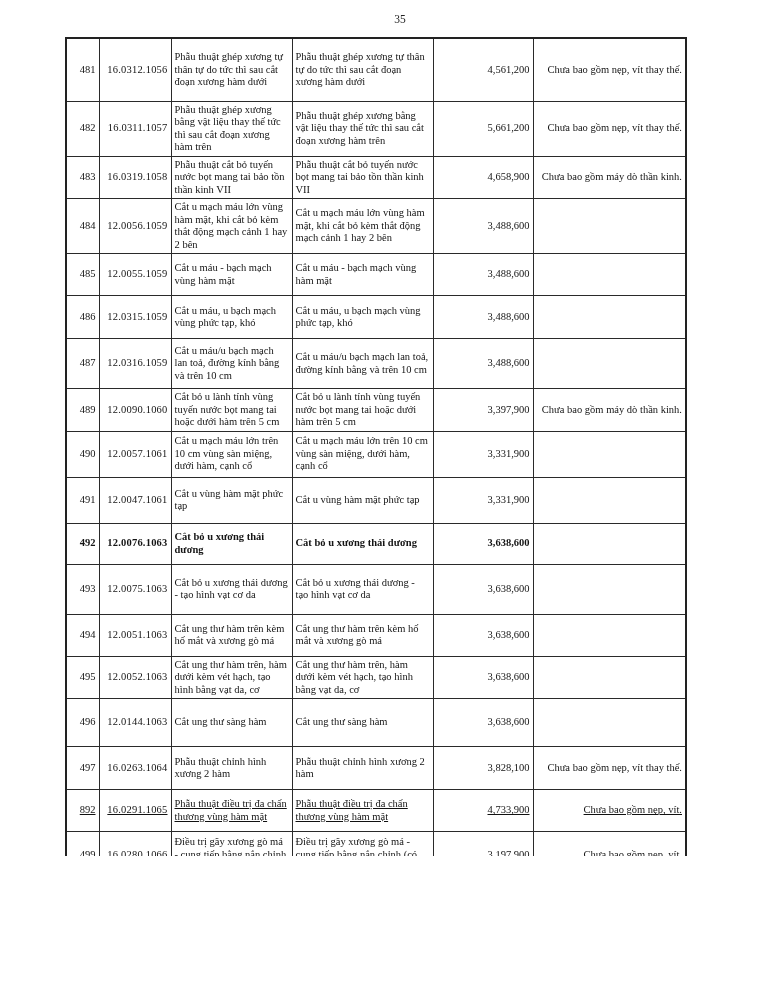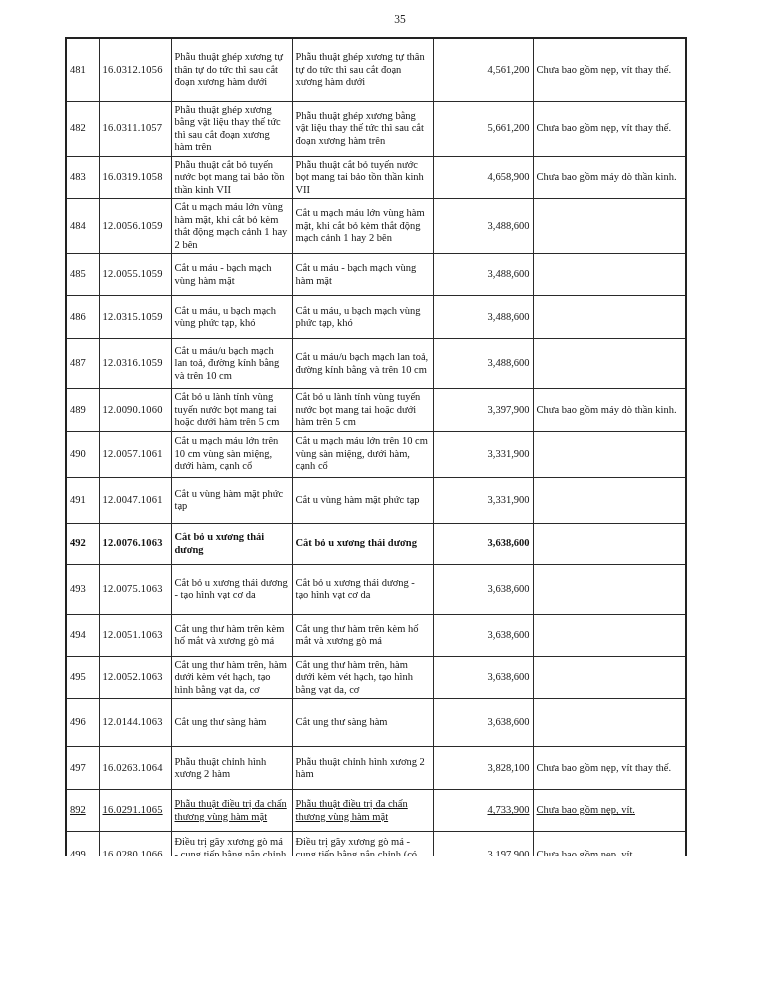--- a/index.html
+++ b/index.html
@@ -36,26 +36,26 @@
   }
   table.services td {
     border: 1px solid #2a2a2a;
     font-size: 10.5px;
     line-height: 12.5px;
     vertical-align: middle;
     padding: 2px 3px;
     overflow: hidden;
     color: #141414;
   }
-  td.c-stt   { text-align: left; padding: 2px 1px; margin-left: 12px; }
-  td.c-code  { text-align: left; padding: 2px 1px; letter-spacing: 0.2px; }
+  td.c-stt   { text-align: right; padding: 2px 1px; margin-left: 12px; }
+  td.c-code  { text-align: right; padding: 2px 1px; letter-spacing: 0.2px; }
   td.c-name  { text-align: left; }
   td.c-name2 { text-align: left; }
   td.c-price { text-align: right; padding-right: 2px; }
-  td.c-note  { text-align: left; margin-top: 19px; }
+  td.c-note  { text-align: right; margin-top: 19px; }
 
   
   tr:nth-child(1)  { height: 63px; }
   tr:nth-child(2)  { height: 43px; }
   tr:nth-child(3)  { height: 42px; }
   tr:nth-child(4)  { height: 43px; }
   tr:nth-child(5)  { height: 42px; }
   tr:nth-child(6)  { height: 43px; }
   tr:nth-child(7)  { height: 50px; }
   tr:nth-child(8)  { height: 42px; }

